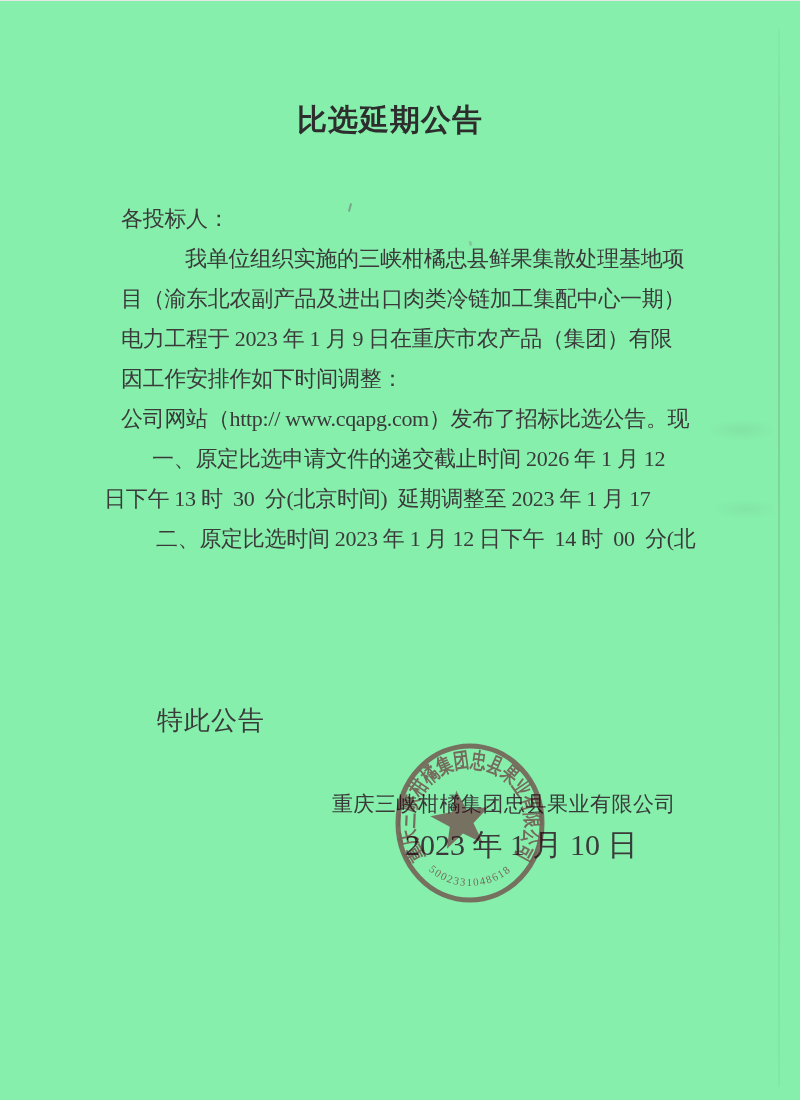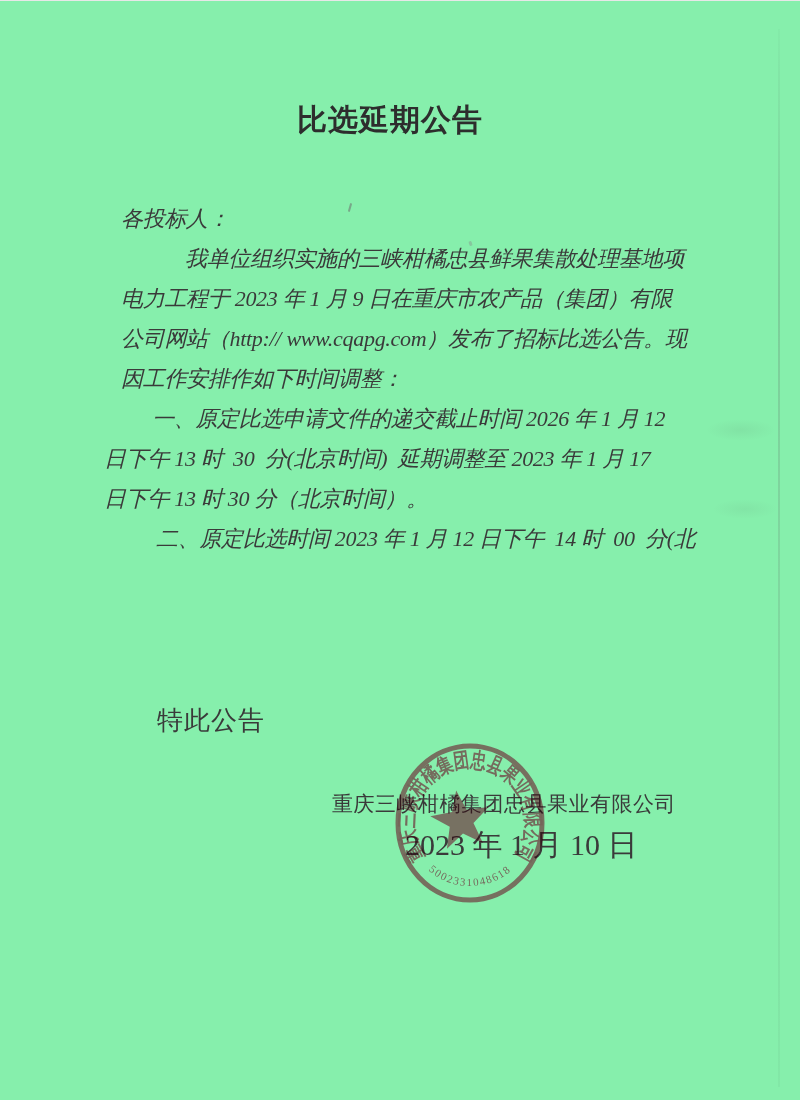--- a/index.html
+++ b/index.html
@@ -23,21 +23,20 @@
   }
   .body-block{
     position:absolute;
     left:104px;top:198px;width:596px;
     font-size:22px;
   }
   .line{
     height:40px;line-height:40px;
     white-space:pre;
     letter-spacing:-0.3px;
-    font-style:italic;
   }
   .p1{margin-left:17px;}
   .ind1{text-indent:64px;}
   .ind2{text-indent:48px;}
   .ind3{text-indent:52px;}
   .closing{
     position:absolute;
     left:157px;top:702px;
     font-size:26px;line-height:36px;
     letter-spacing:1px;
@@ -96,26 +95,26 @@
 </head>
 <body>
 
 <div class="page">
 
   <div class="doc-title">比选延期公告</div>
 
   <div class="body-block">
     <div class="line p1">各投标人：</div>
     <div class="line p1 ind1">我单位组织实施的三峡柑橘忠县鲜果集散处理基地项</div>
+    <div class="line p1">目（渝东北农副产品及进出口肉类冷链加工集配中心一期）</div>
     <div class="line p1">电力工程于 2023 年 1 月 9 日在重庆市农产品（集团）有限</div>
+    <div class="line p1">因工作安排作如下时间调整：</div>
     <div class="line p1">公司网站（http:// www.cqapg.com）发布了招标比选公告。现</div>
-    <div class="line p1">因工作安排作如下时间调整：</div>
     <div class="line ind2">一、原定比选申请文件的递交截止时间 2026 年 1 月 12</div>
     <div class="line">日下午 13 时  30  分(北京时间)  延期调整至 2023 年 1 月 17</div>
-    <div class="line">日下午 13 时 30 分（北京时间）。</div>
     <div class="line ind3">二、原定比选时间 2023 年 1 月 12 日下午  14 时  00  分(北</div>
   </div>
 
   <div class="closing">特此公告</div>
 
   <div class="sig-company">重庆三峡柑橘集团忠县果业有限公司</div>
   <div class="sig-date">2023 年 1 月 10 日</div>
 
   <svg class="seal" viewBox="0 0 200 200" xmlns="http://www.w3.org/2000/svg">
     <defs>

